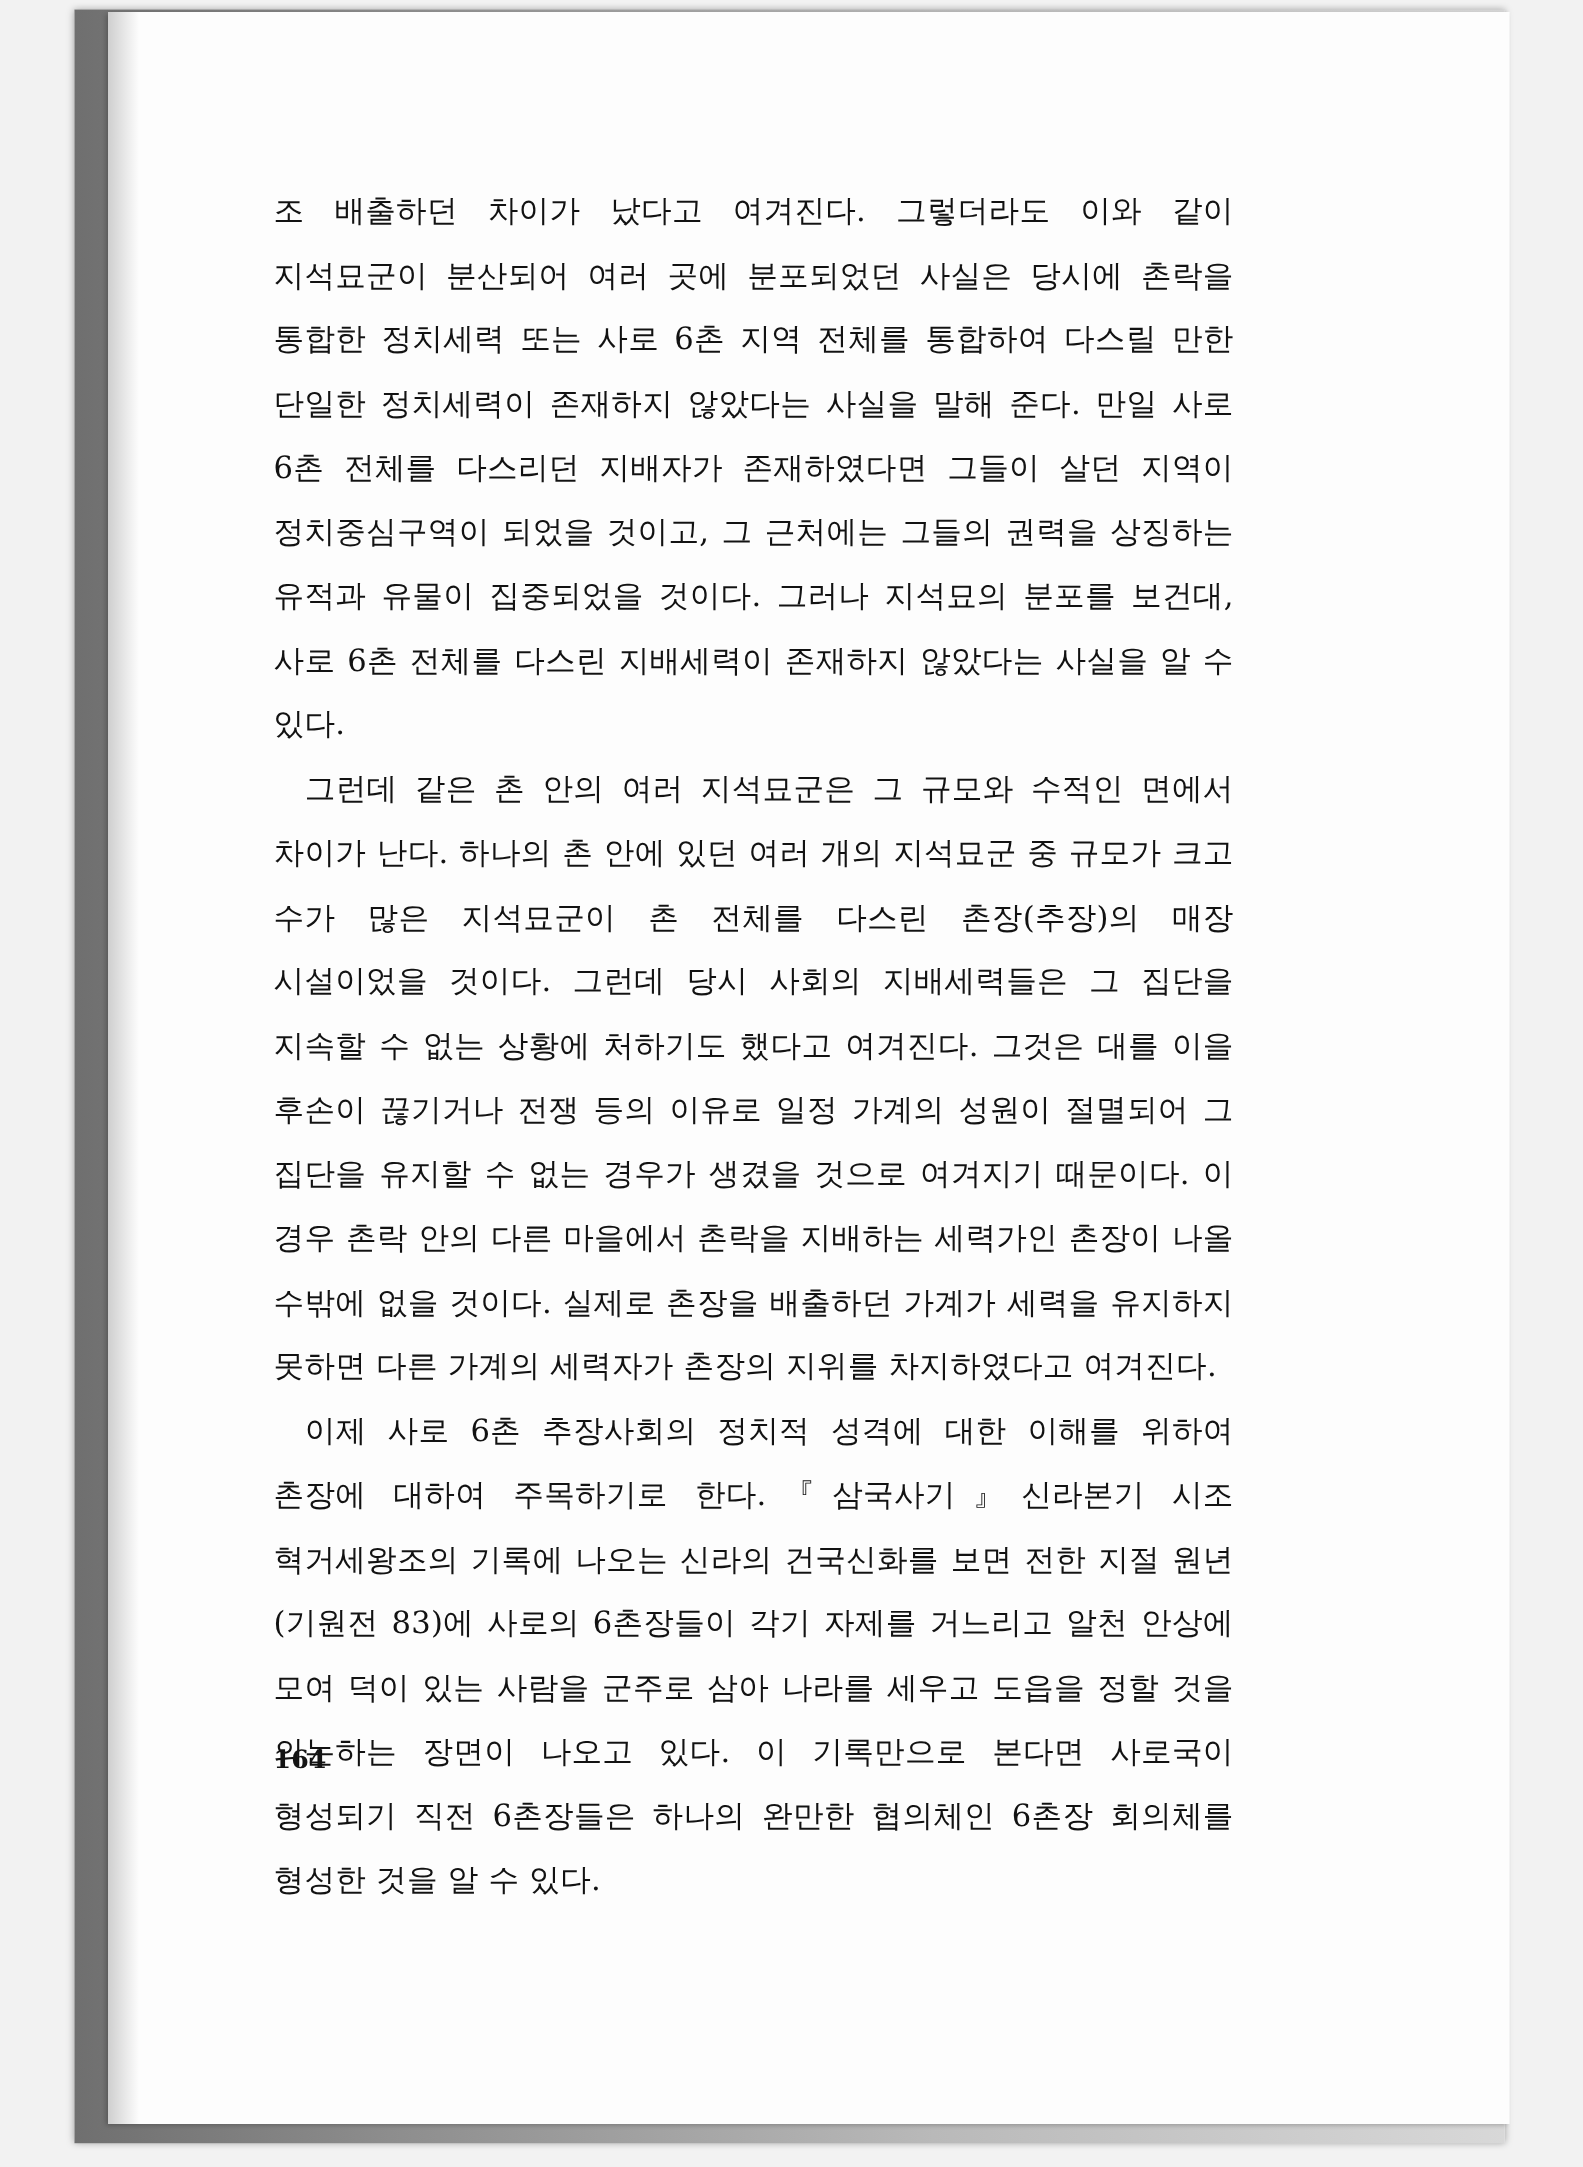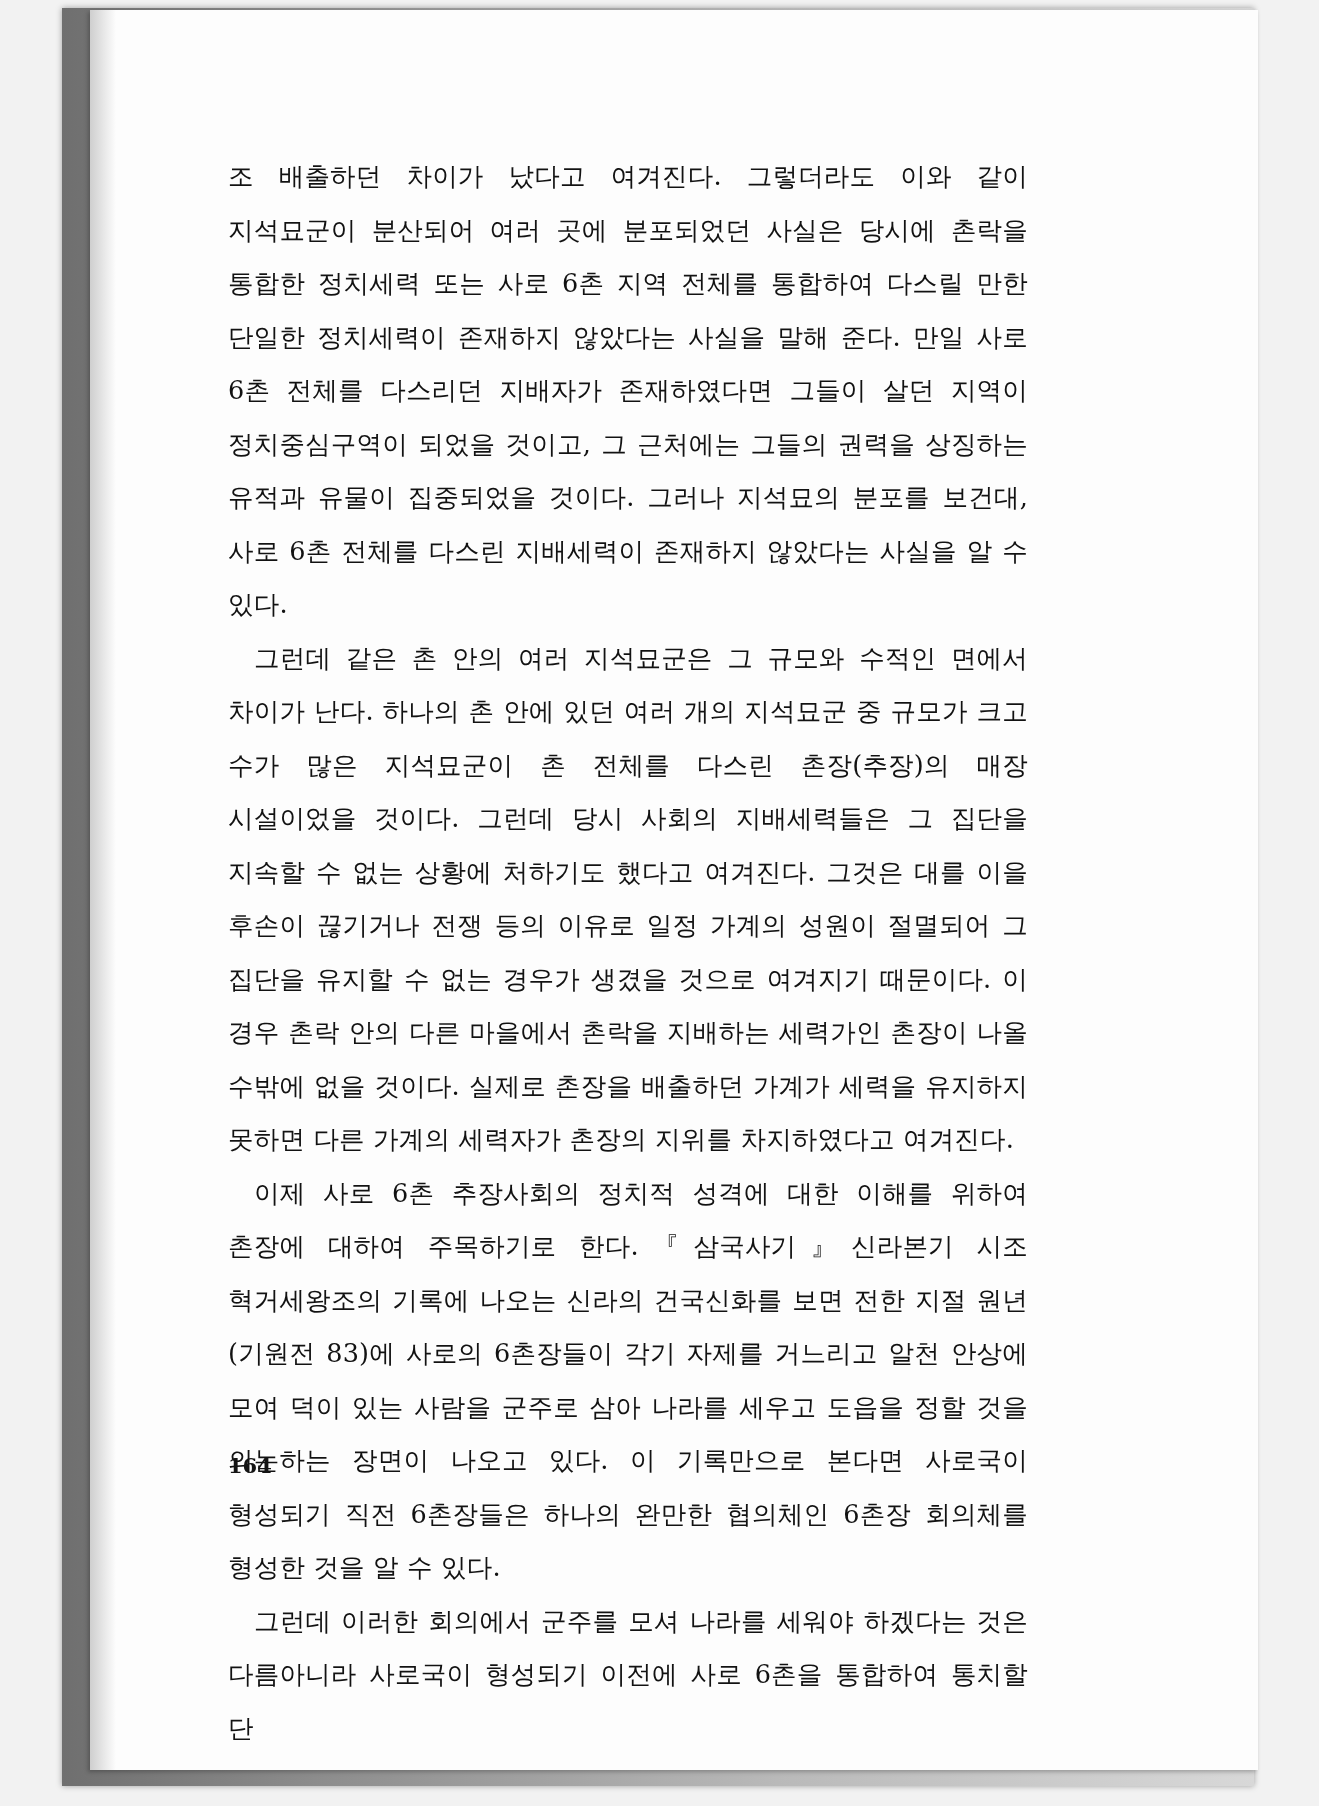--- a/index.html
+++ b/index.html
@@ -96,19 +96,18 @@
   <div id="page-shadow"></div>
 
   <div id="paper">
 
     <div id="gutter"></div>
 
     <div id="text-column">
       <p class="body-par">조 배출하던 차이가 났다고 여겨진다. 그렇더라도 이와 같이 지석묘군이 분산되어 여러 곳에 분포되었던 사실은 당시에 촌락을 통합한 정치세력 또는 사로 6촌 지역 전체를 통합하여 다스릴 만한 단일한 정치세력이 존재하지 않았다는 사실을 말해 준다. 만일 사로 6촌 전체를 다스리던 지배자가 존재하였다면 그들이 살던 지역이 정치중심구역이 되었을 것이고, 그 근처에는 그들의 권력을 상징하는 유적과 유물이 집중되었을 것이다. 그러나 지석묘의 분포를 보건대, 사로 6촌 전체를 다스린 지배세력이 존재하지 않았다는 사실을 알 수 있다.</p>
       <p class="body-par indent">그런데 같은 촌 안의 여러 지석묘군은 그 규모와 수적인 면에서 차이가 난다. 하나의 촌 안에 있던 여러 개의 지석묘군 중 규모가 크고 수가 많은 지석묘군이 촌 전체를 다스린 촌장(추장)의 매장 시설이었을 것이다. 그런데 당시 사회의 지배세력들은 그 집단을 지속할 수 없는 상황에 처하기도 했다고 여겨진다. 그것은 대를 이을 후손이 끊기거나 전쟁 등의 이유로 일정 가계의 성원이 절멸되어 그 집단을 유지할 수 없는 경우가 생겼을 것으로 여겨지기 때문이다. 이 경우 촌락 안의 다른 마을에서 촌락을 지배하는 세력가인 촌장이 나올 수밖에 없을 것이다. 실제로 촌장을 배출하던 가계가 세력을 유지하지 못하면 다른 가계의 세력자가 촌장의 지위를 차지하였다고 여겨진다.</p>
       <p class="body-par indent">이제 사로 6촌 추장사회의 정치적 성격에 대한 이해를 위하여 촌장에 대하여 주목하기로 한다.『삼국사기』신라본기 시조 혁거세왕조의 기록에 나오는 신라의 건국신화를 보면 전한 지절 원년(기원전 83)에 사로의 6촌장들이 각기 자제를 거느리고 알천 안상에 모여 덕이 있는 사람을 군주로 삼아 나라를 세우고 도읍을 정할 것을 의논하는 장면이 나오고 있다. 이 기록만으로 본다면 사로국이 형성되기 직전 6촌장들은 하나의 완만한 협의체인 6촌장 회의체를 형성한 것을 알 수 있다.</p>
-      <p class="body-par indent">그런데 이러한 회의에서 군주를 모셔 나라를 세워야 하겠다는 것은 다름아니라 사로국이 형성되기 이전에 사로 6촌을 통합하여 통치할 단</p>
     </div>
 
     <div id="folio">164</div>
 
   </div>
 </div>
 
 </body></html>

